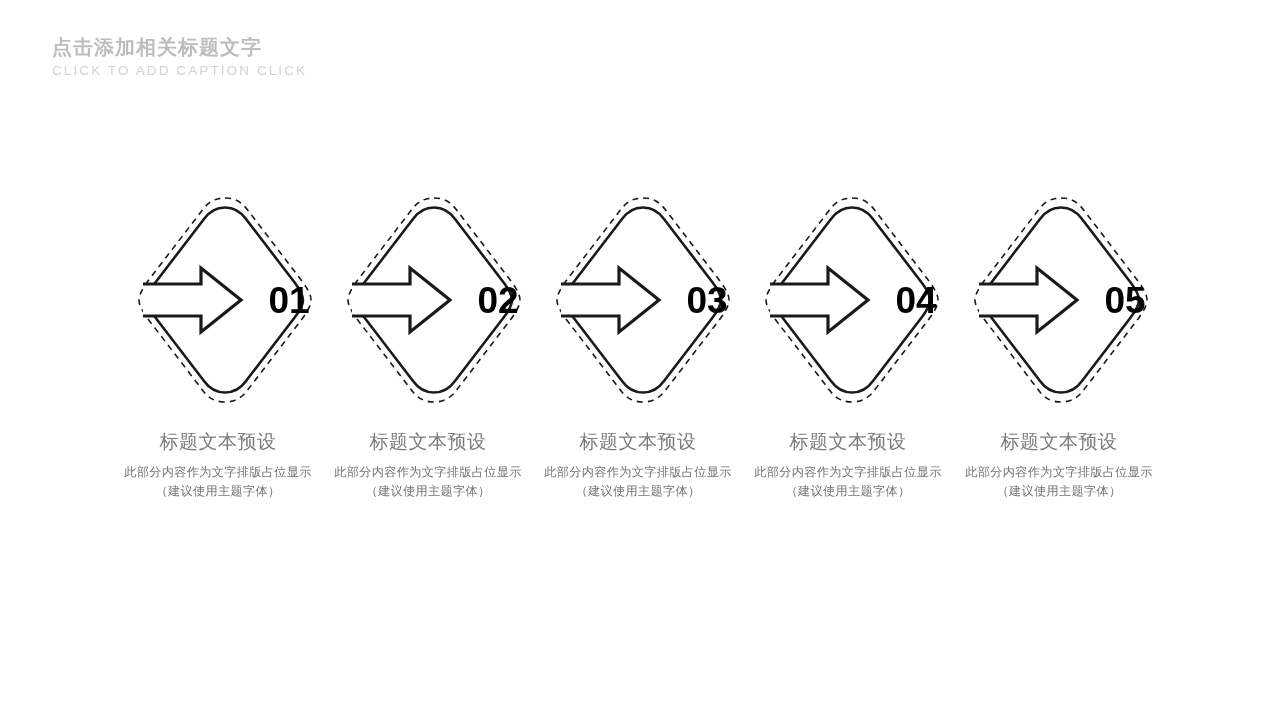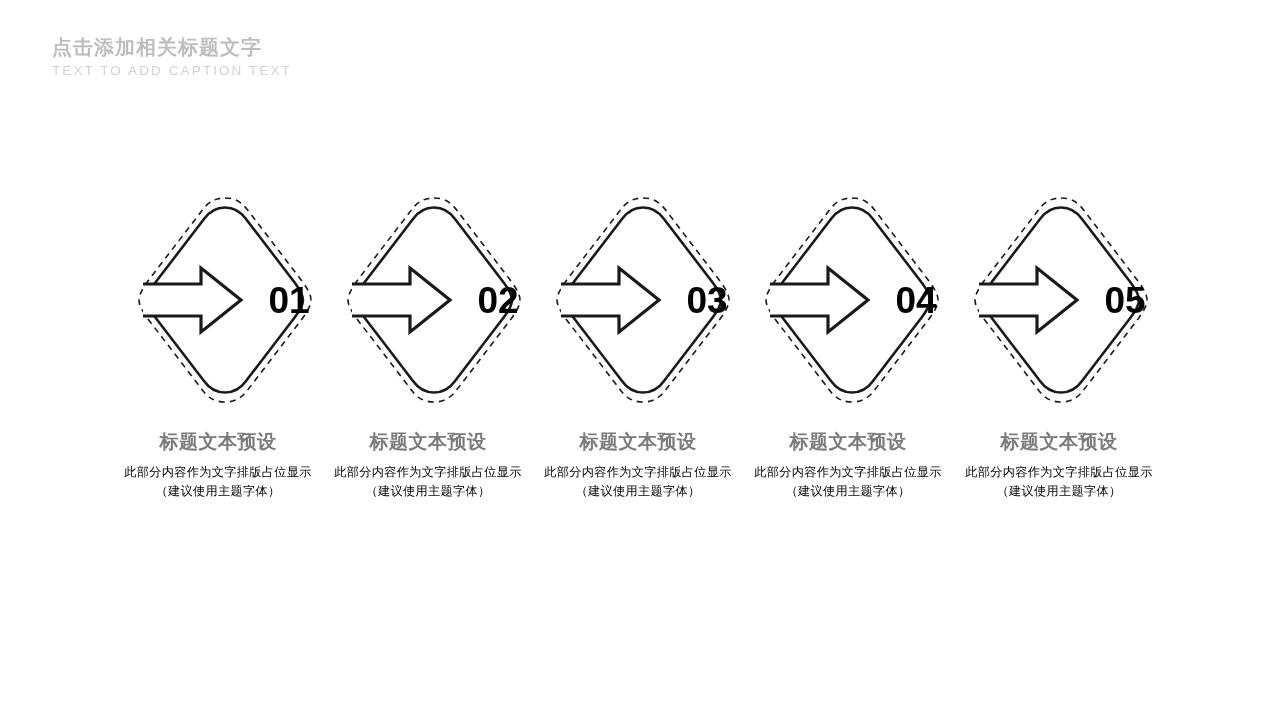--- a/index.html
+++ b/index.html
@@ -65,44 +65,44 @@
     width: 1280px;
     height: 100px;
   }
   .caption {
     position: absolute;
     width: 230px;
     text-align: center;
   }
   .caption-title {
     font-size: 19px;
-    font-weight: bold;
+    font-weight: normal;
     color: #7b7b7b;
     letter-spacing: 0.5px;
     line-height: 1.25;
     white-space: nowrap;
   }
   .caption-body {
     margin-top: 9px;
     font-size: 12.2px;
-    color: #000000;
+    color: #737373;
     line-height: 1.55;
     letter-spacing: 0.3px;
   }
   .caption-body-line {
     display: block;
     white-space: nowrap;
   }
 </style>
 </head>
 <body>
 
 <div class="header">
   <div class="header-title">点击添加相关标题文字</div>
-  <div class="header-subtitle">TEXT TO ADD CAPTION TEXT</div>
+  <div class="header-subtitle">CLICK TO ADD CAPTION CLICK</div>
 </div>
 
 <div class="steps">
   <svg class="steps-svg" width="1280" height="245" viewBox="0 0 1280 245">
     <defs>
 
       <g id="diamond-solid">
         <path d="M 0,-92.5
                  C 10,-92.5 16,-88 21,-81
                  L 70,-17

